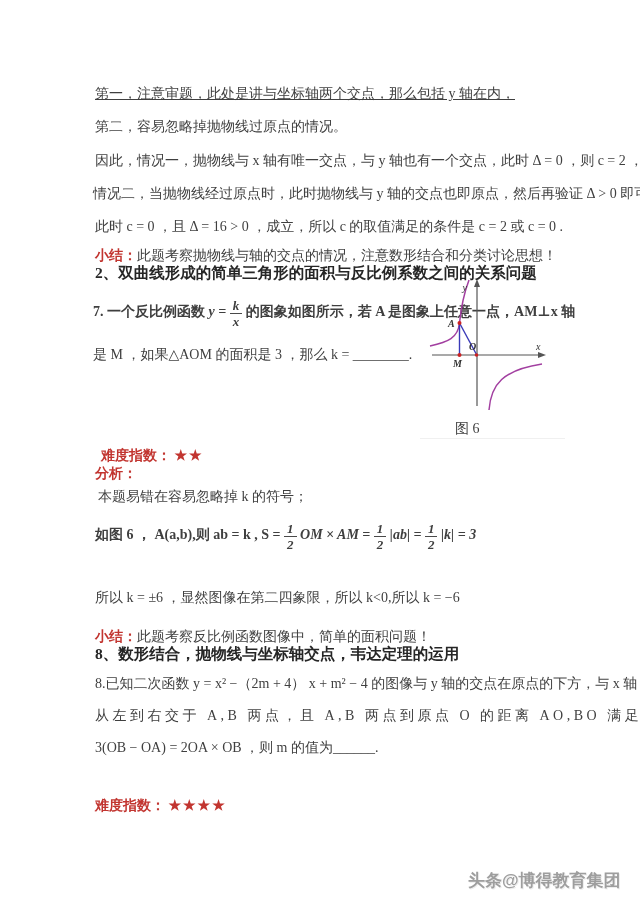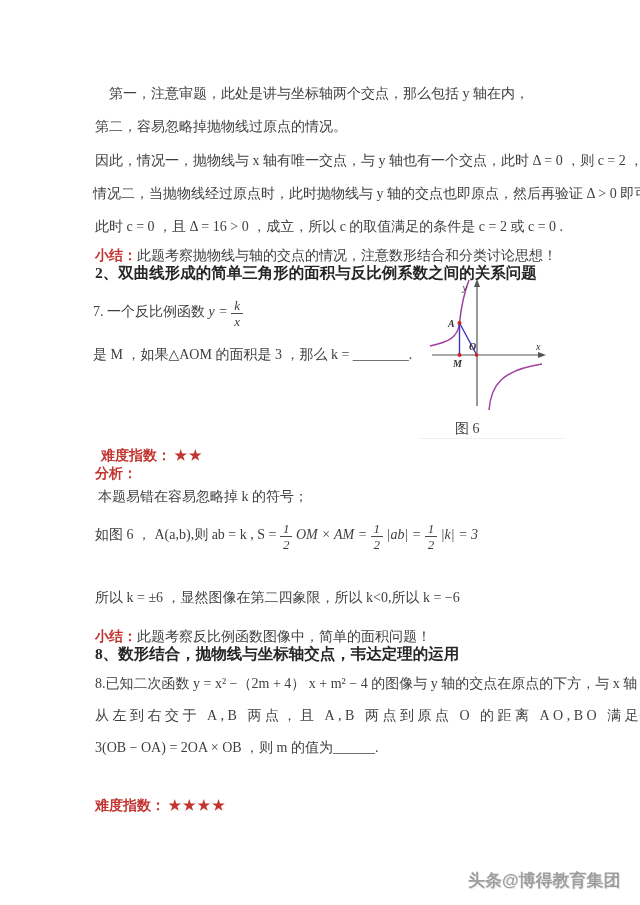--- a/index.html
+++ b/index.html
@@ -9,52 +9,53 @@
     color:#3f3f3f;overflow:hidden;
   }
   .abs{position:absolute;white-space:nowrap;}
   .txt{font-size:14px;line-height:20px;}
   .red{color:#c23530;font-weight:bold;}
   .heading{font-size:15.5px;font-weight:bold;color:#262626;}
   .stars{letter-spacing:2px;}
   .frac{display:inline-block;text-align:center;vertical-align:-0.75em;line-height:1;font-style:italic;}
   .frac .num{display:block;padding:0 3px 1px;font-size:13px;}
   .frac .den{display:block;border-top:1px solid #4a4a4a;padding:1px 3px 0;font-size:13px;}
-  .mathline{font-size:14px;}
+  .mathline{font-size:14px;font-weight:bold;}
   .spread{letter-spacing:3.5px;}
   .watermark{
     font-family:"Liberation Sans","DejaVu Sans",sans-serif;
     font-size:17px;font-weight:bold;color:#9e9e9e;
     text-shadow:1px 1px 0 #ededed;
   }
   .divider{background:#f0f0f0;height:1px;}
   svg text{font-family:"Liberation Serif",serif;font-style:italic;fill:#333;}
 </style>
 </head>
 <body>
 
-<div class="abs txt" style="left:109px;top:84px;">第一，注意审题，此处是讲与坐标轴两个交点，那么包括 y 轴在内，</div>
+<div class="abs txt" style="left:95px;top:84px;text-decoration:underline;">第一，注意审题，此处是讲与坐标轴两个交点，那么包括 y 轴在内，</div>
 <div class="abs txt" style="left:95px;top:117px;">第二，容易忽略掉抛物线过原点的情况。</div>
 <div class="abs txt" style="left:95px;top:151px;">因此，情况一，抛物线与 x 轴有唯一交点，与 y 轴也有一个交点，此时 Δ = 0 ，则 c = 2 ，</div>
 <div class="abs txt" style="left:93px;top:184px;">情况二，当抛物线经过原点时，此时抛物线与 y 轴的交点也即原点，然后再验证 Δ &gt; 0 即可，</div>
 <div class="abs txt" style="left:95px;top:217px;">此时 c = 0 ，且 Δ = 16 &gt; 0 ，成立，所以 c 的取值满足的条件是 c = 2 或 c = 0 .</div>
 
 <div class="abs txt" style="left:95px;top:246px;">
   <span class="red">小结：</span><span>此题考察抛物线与轴的交点的情况，注意数形结合和分类讨论思想！</span>
 </div>
 
 <div class="abs heading" style="left:95px;top:263px;">2、双曲线形成的简单三角形的面积与反比例系数之间的关系问题</div>
 
 <div class="abs mathline" style="left:93px;top:299px;">
   <span>7. 一个反比例函数 </span>
   <span style="font-style:italic;">y =</span>
   <span class="frac">
     <span class="num">k</span>
     <span class="den">x</span>
   </span>
+  <span> 的图象如图所示，若 A 是图象上任意一点，AM⊥x 轴</span>
 </div>
 
 <div class="abs txt" style="left:93px;top:345px;">是 M ，如果△AOM 的面积是 3 ，那么 k = ________.</div>
 
 <div class="abs" style="left:428px;top:278px;">
   <svg width="120" height="135" viewBox="0 0 120 135">
 
     <line x1="49" y1="6" x2="49" y2="128" stroke="#555" stroke-width="1.2"></line>
     <polygon points="49,1 46,9 52,9" fill="#555"></polygon>
     <line x1="4" y1="77" x2="114" y2="77" stroke="#555" stroke-width="1.2"></line>

